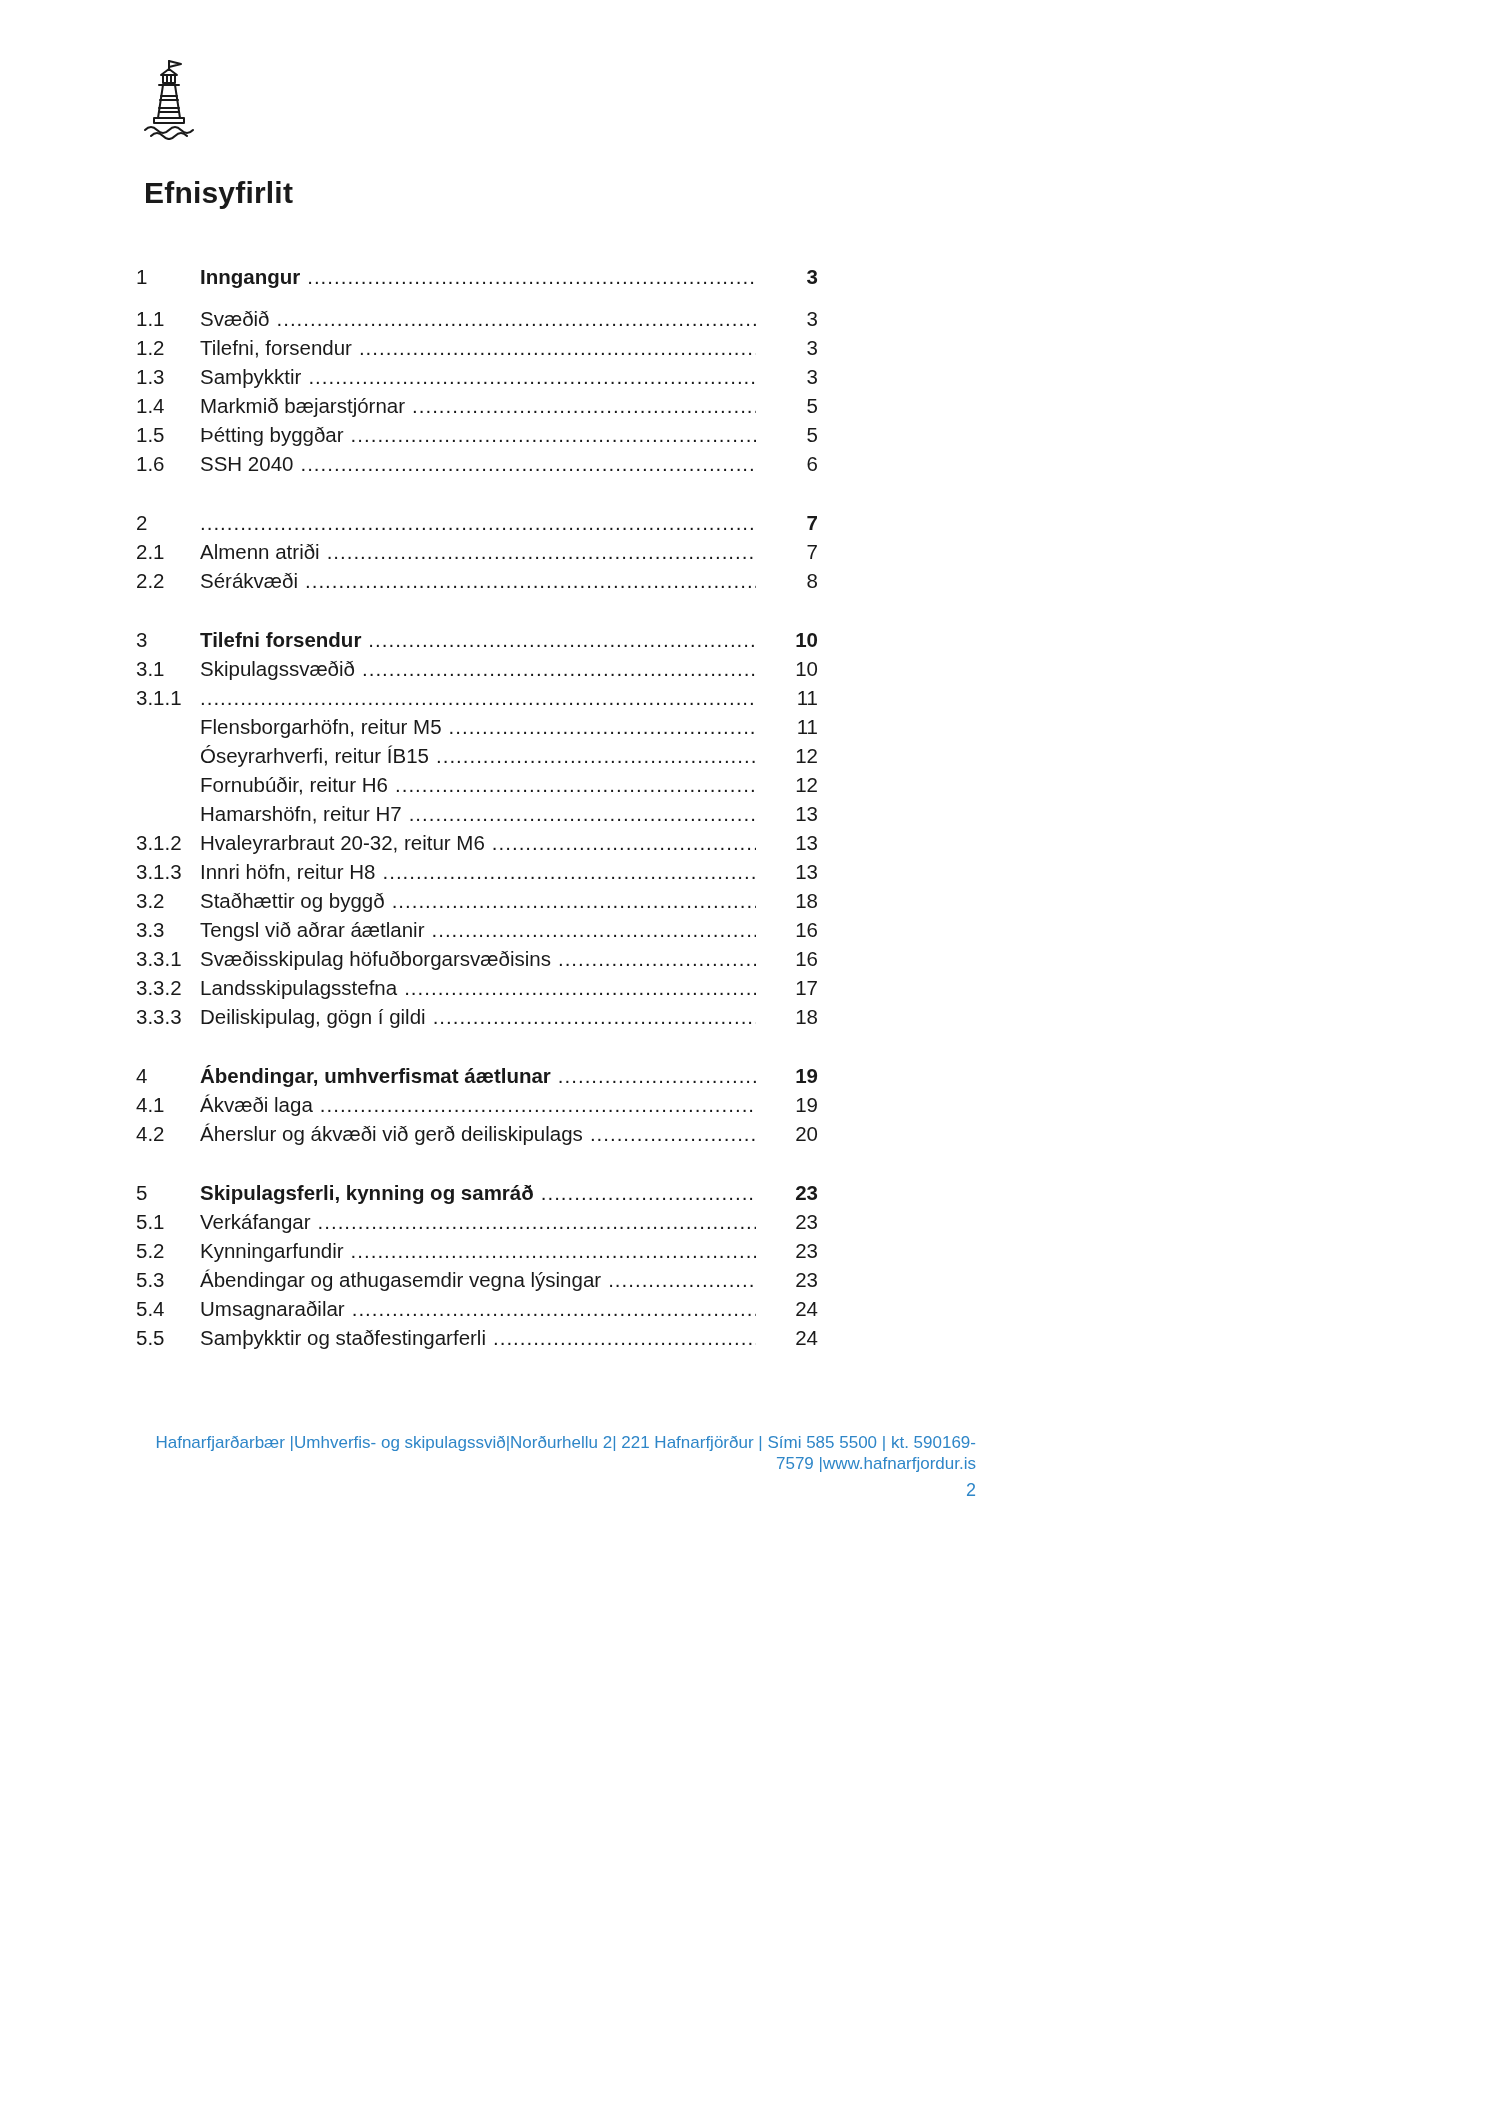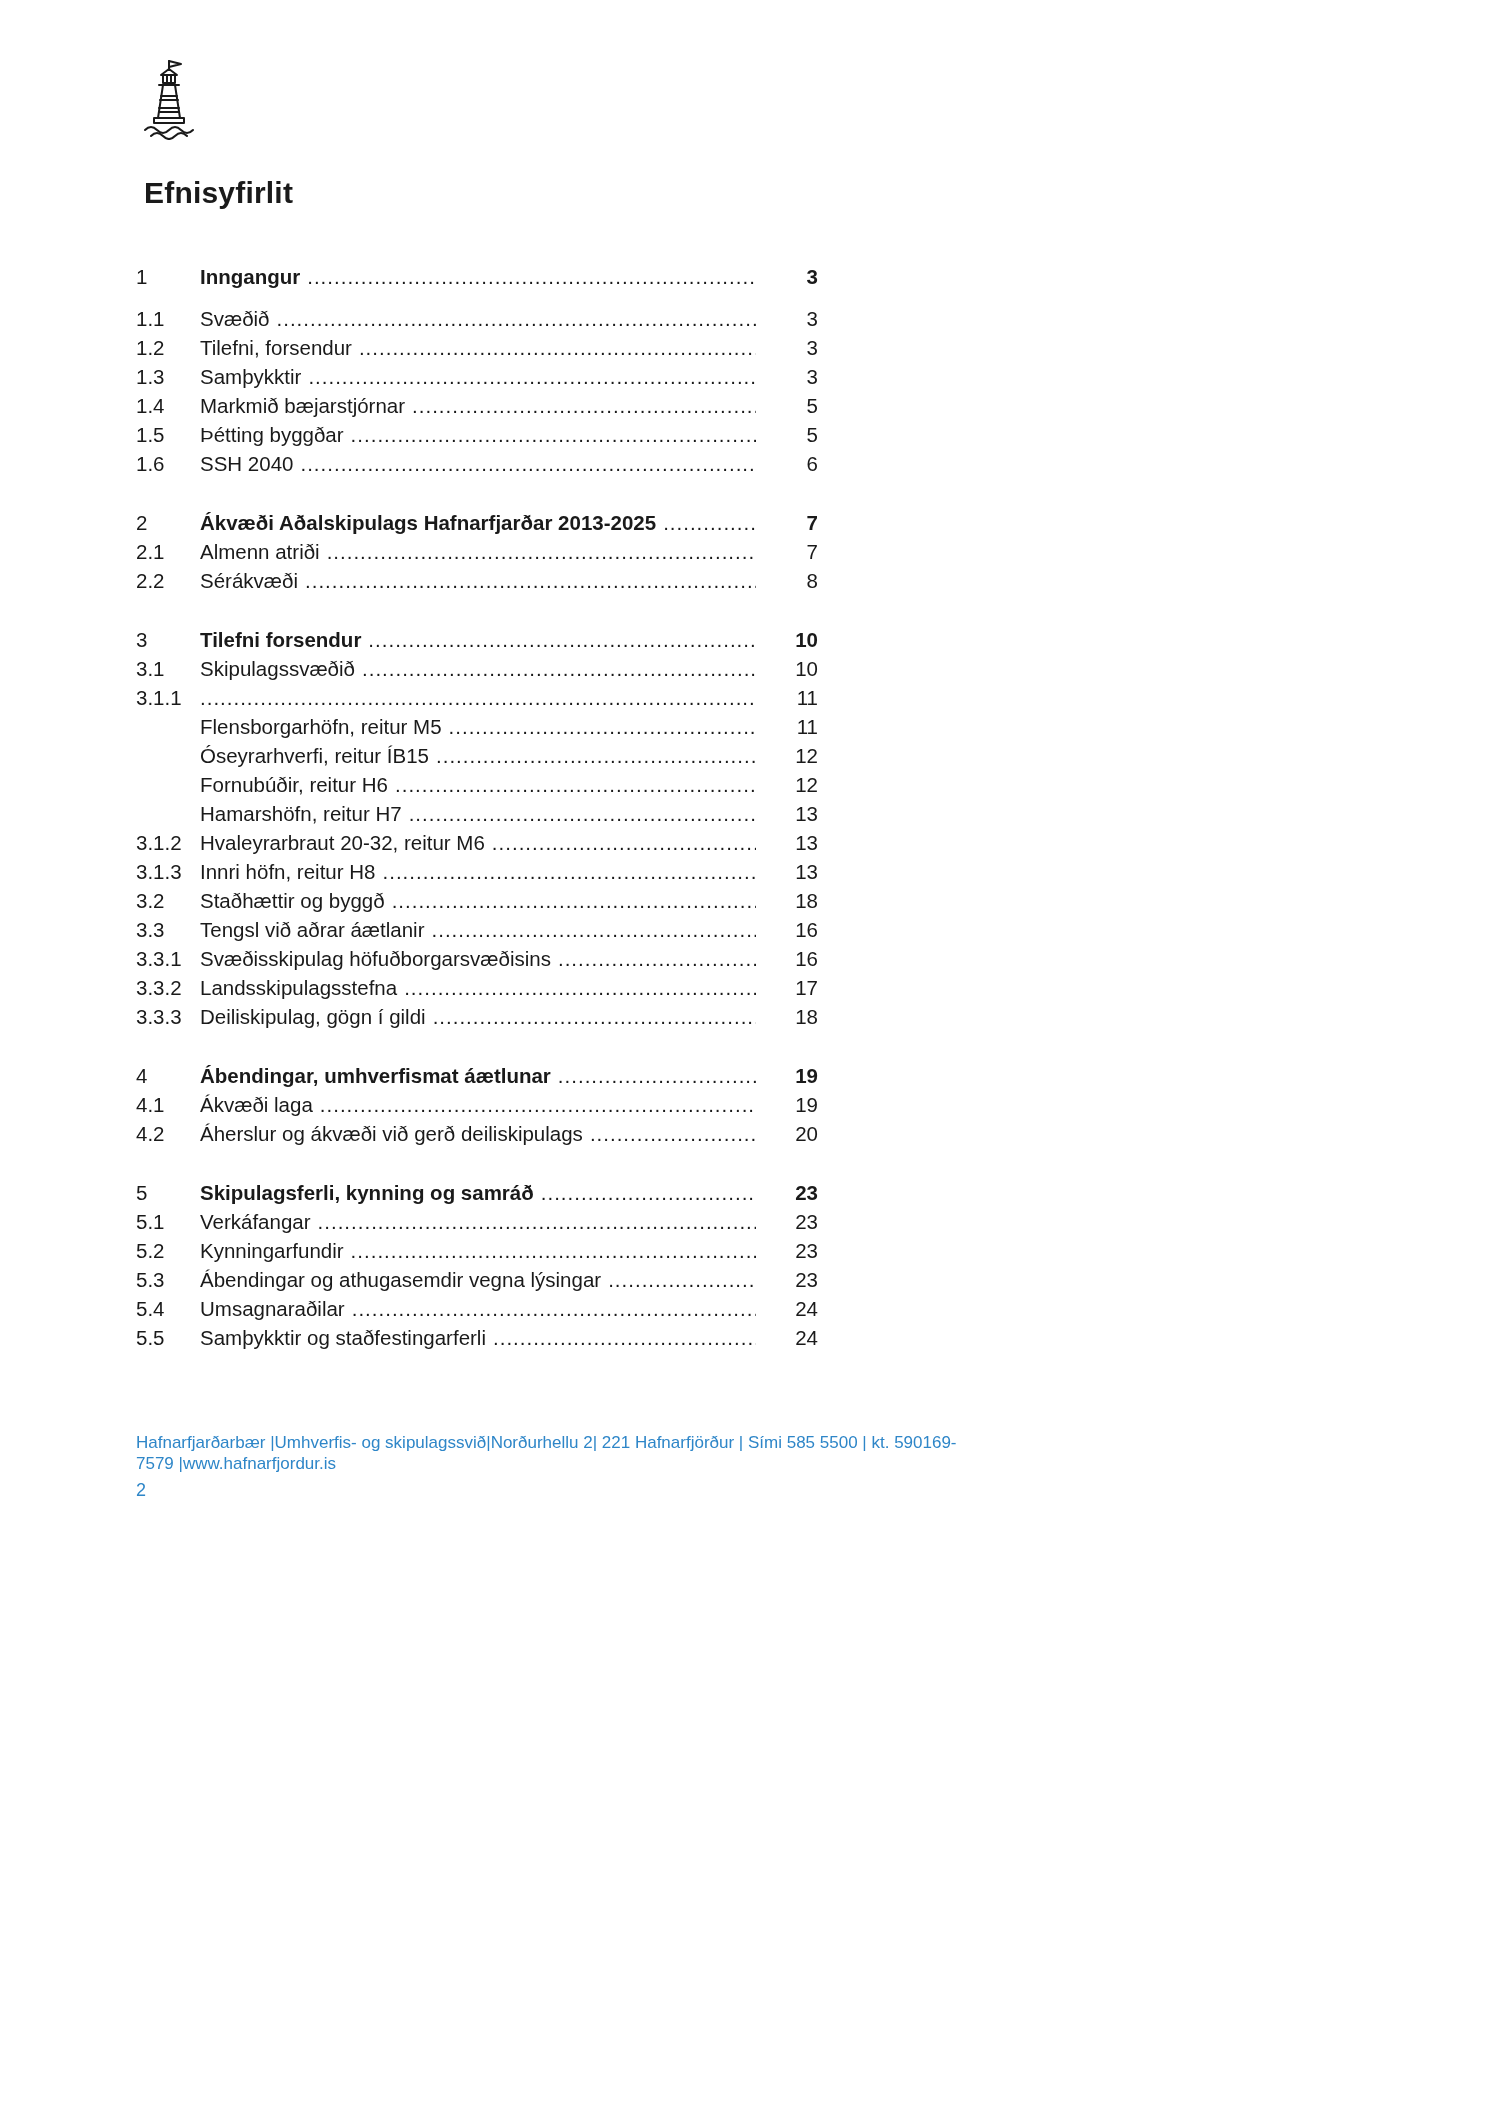--- a/index.html
+++ b/index.html
@@ -63,21 +63,21 @@
     flex: none;
     width: 62px;
     text-align: right;
   }
   .row.bold .label, .row.bold .pg { font-weight: 700; }
   .footer {
     position: absolute;
     left: 136px;
     top: 1432px;
     width: 840px;
-    text-align: left;
+    text-align: right;
     font-size: 17px;
     line-height: 21px;
   }
   .footer-page { margin-top: 6px; font-size: 18px; }
 </style>
 </head>
 <body>
 
 <div class="page">
 
@@ -150,21 +150,20 @@
         <div class="row">
     <span class="num">1.6</span>
     <span class="label">SSH 2040</span>
     <span class="dots">............................................................................................................................................................................................................................</span>
     <span class="pg">6</span>
   </div>
       </div>
       <div class="group">
         <div class="row bold">
     <span class="num">2</span>
-    <span class="label">Ákvæði Aðalskipulags Hafnarfjarðar 2013-2025</span>
     <span class="dots">............................................................................................................................................................................................................................</span>
     <span class="pg">7</span>
   </div>
         <div class="row">
     <span class="num">2.1</span>
     <span class="label">Almenn atriði</span>
     <span class="dots">............................................................................................................................................................................................................................</span>
     <span class="pg">7</span>
   </div>
         <div class="row">

